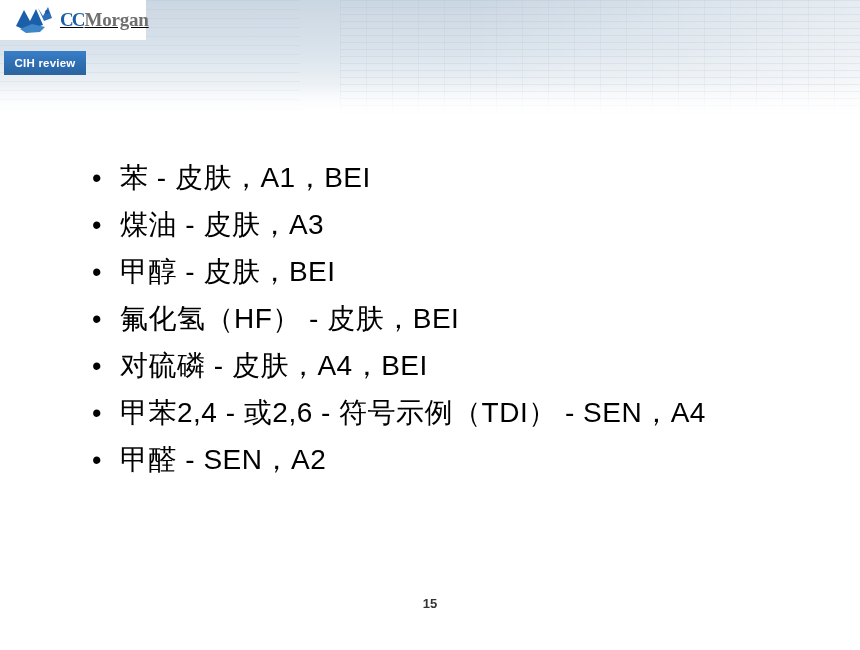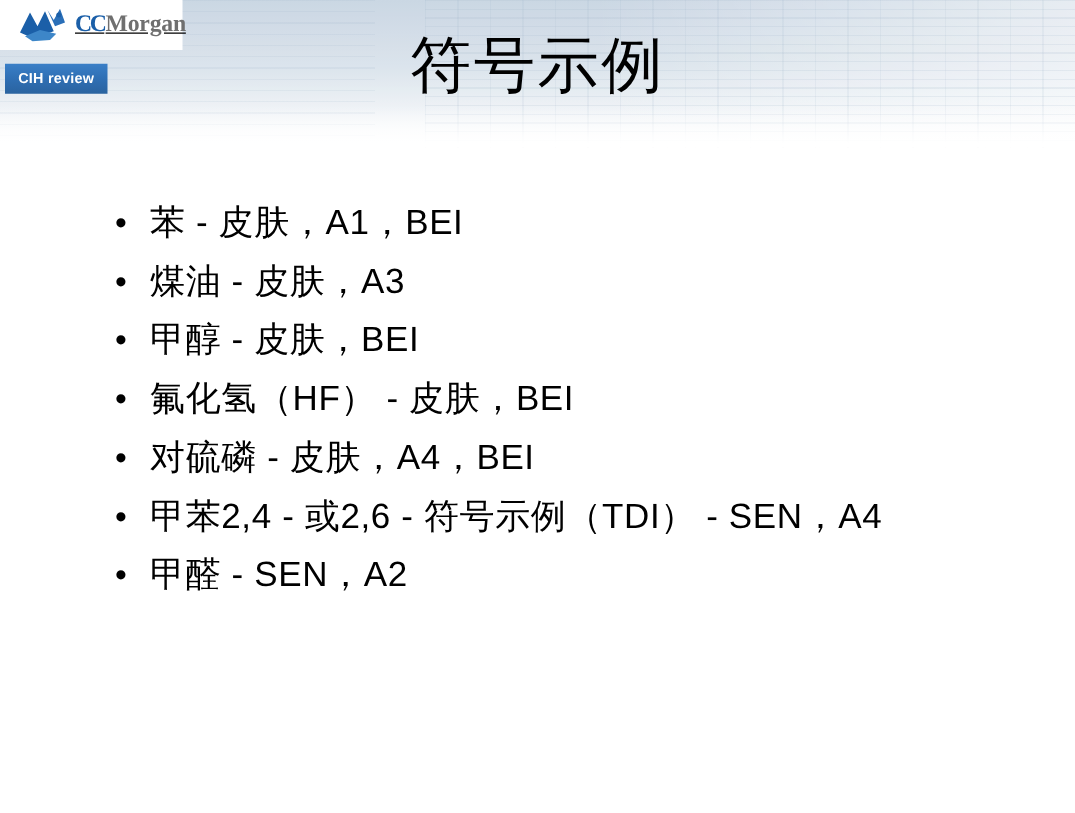--- a/index.html
+++ b/index.html
@@ -208,21 +208,20 @@
     </div>
     <div class="logo-wordmark">
       <span class="logo-cc">CC</span><span>Morgan</span>
     </div>
   </div>
 
   <div class="tab-badge">
     <span>CIH review</span>
   </div>
 
-  <div class="slide-title">符号示例</div>
 
   <div class="body">
 
     <div class="bullet-row">
       <div class="bullet-dot">•</div>
       <div class="bullet-text">苯 - 皮肤，A1，BEI</div>
     </div>
 
     <div class="bullet-row">
       <div class="bullet-dot">•</div>
@@ -249,14 +248,15 @@
       <div class="bullet-text">甲苯2,4 - 或2,6 - 符号示例（TDI） - SEN，A4</div>
     </div>
 
     <div class="bullet-row">
       <div class="bullet-dot">•</div>
       <div class="bullet-text">甲醛 - SEN，A2</div>
     </div>
 
   </div>
 
+  <div class="page-number">15</div>
 
 </div>
 
 </body></html>

